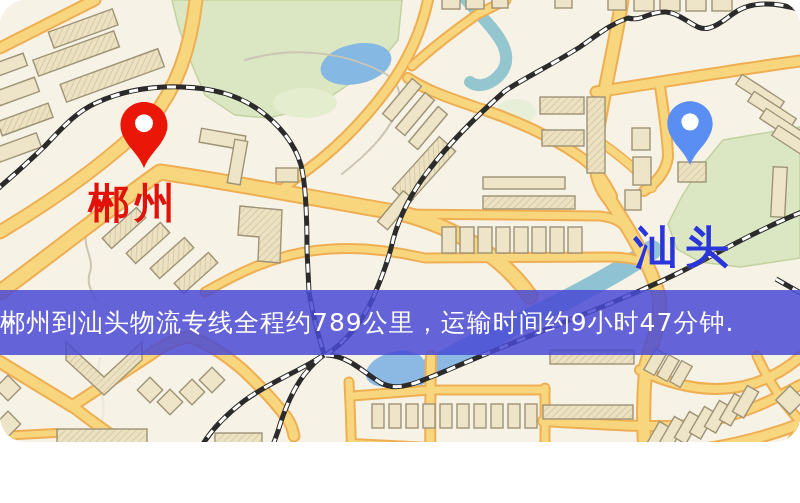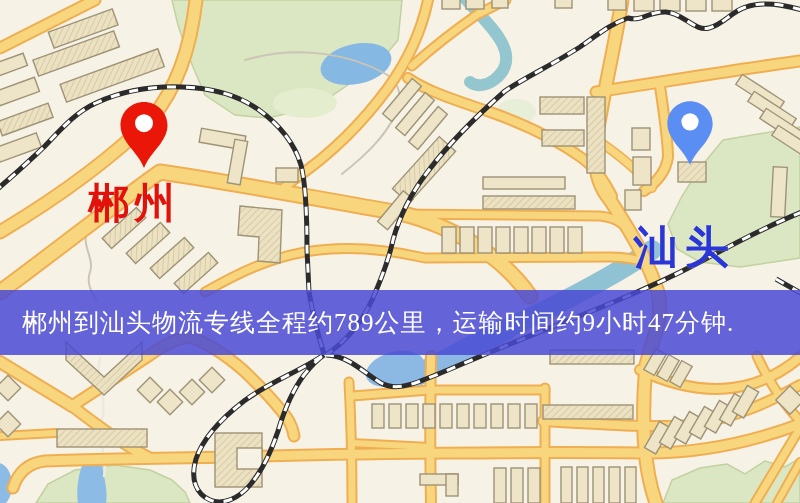--- a/index.html
+++ b/index.html
@@ -1,26 +1,26 @@
 <!DOCTYPE html>
 <html><head>
 <meta charset="utf-8">
 <style>
   html,body{margin:0;padding:0;background:#fff;}
-  .stage{position:relative;width:800px;height:503px;overflow:hidden;
-         font-family:"DejaVu Sans","Liberation Sans",sans-serif;background:#f7f2e6;}
+  .stage{position:relative;width:800px;height:442px;overflow:hidden;
+         font-family:"DejaVu Sans","Liberation Sans",sans-serif;background:#f7f2e6;border-radius:26px;}
   .stage svg{position:absolute;left:0;top:0;display:block;}
   .pin-label{position:absolute;font-family:"DejaVu Serif","Liberation Serif",serif;
              font-weight:600;white-space:nowrap;text-shadow:0 0 2px rgba(255,255,255,.4);}
   .origin-label{left:88px;top:176px;font-size:41px;letter-spacing:5px;color:#e01209;}
   .destination-label{left:634px;top:174px;font-size:44px;letter-spacing:7px;color:#2a36d8;margin-top:44px;}
   .banner{position:absolute;left:0;top:290px;width:800px;height:65px;
           background:rgba(74,74,211,0.85);display:flex;align-items:center;}
-  .banner-text{color:#ffffff;font-size:25px;padding-left:22px;white-space:nowrap;
-               letter-spacing:1px;overflow:hidden;font-family:Liberation Serif, serif;}
+  .banner-text{color:#ffffff;font-size:25px;white-space:nowrap;
+               letter-spacing:1px;overflow:hidden;}
 </style>
 </head>
 <body>
 
 <div class="stage">
   <svg width="800" height="503" viewBox="0 0 800 503">
     <defs>
       <pattern id="hatch" width="5" height="5" patternUnits="userSpaceOnUse" patternTransform="rotate(45)">
         <rect width="5" height="5" fill="#ece2c2"></rect>
         <line x1="0" y1="0" x2="0" y2="5" stroke="#cdc19d" stroke-width="1.4"></line>

